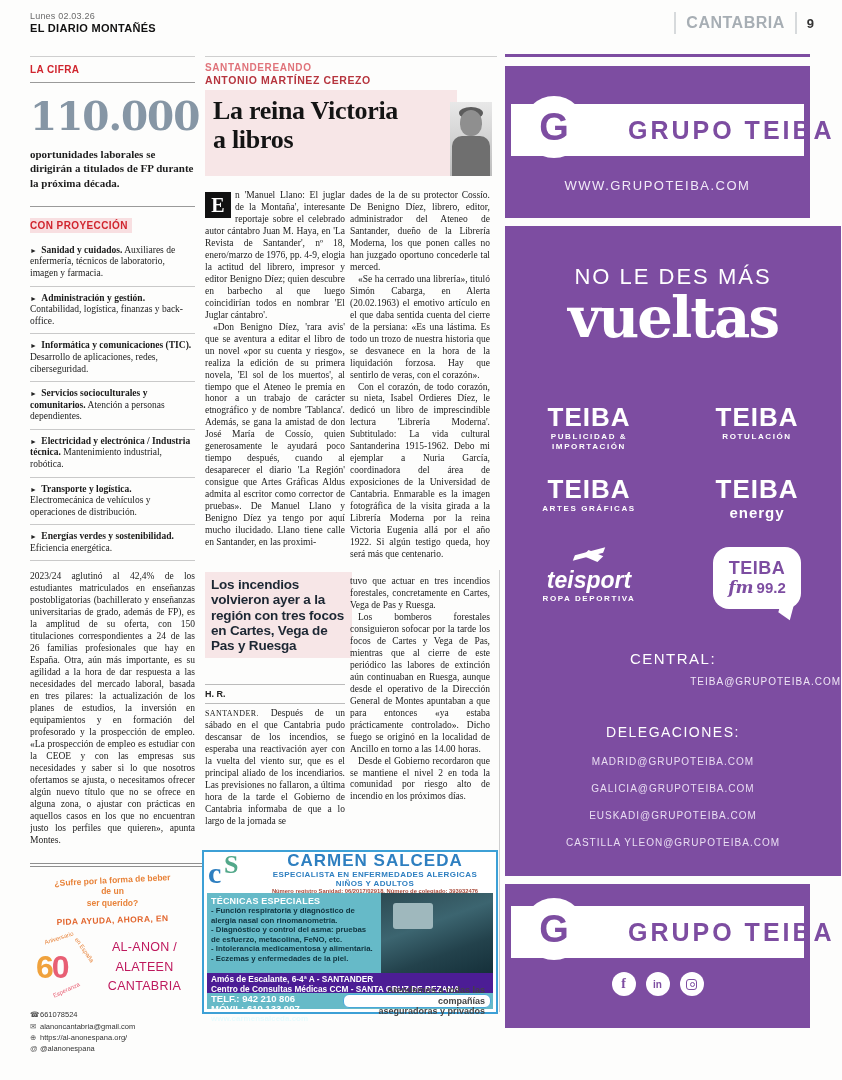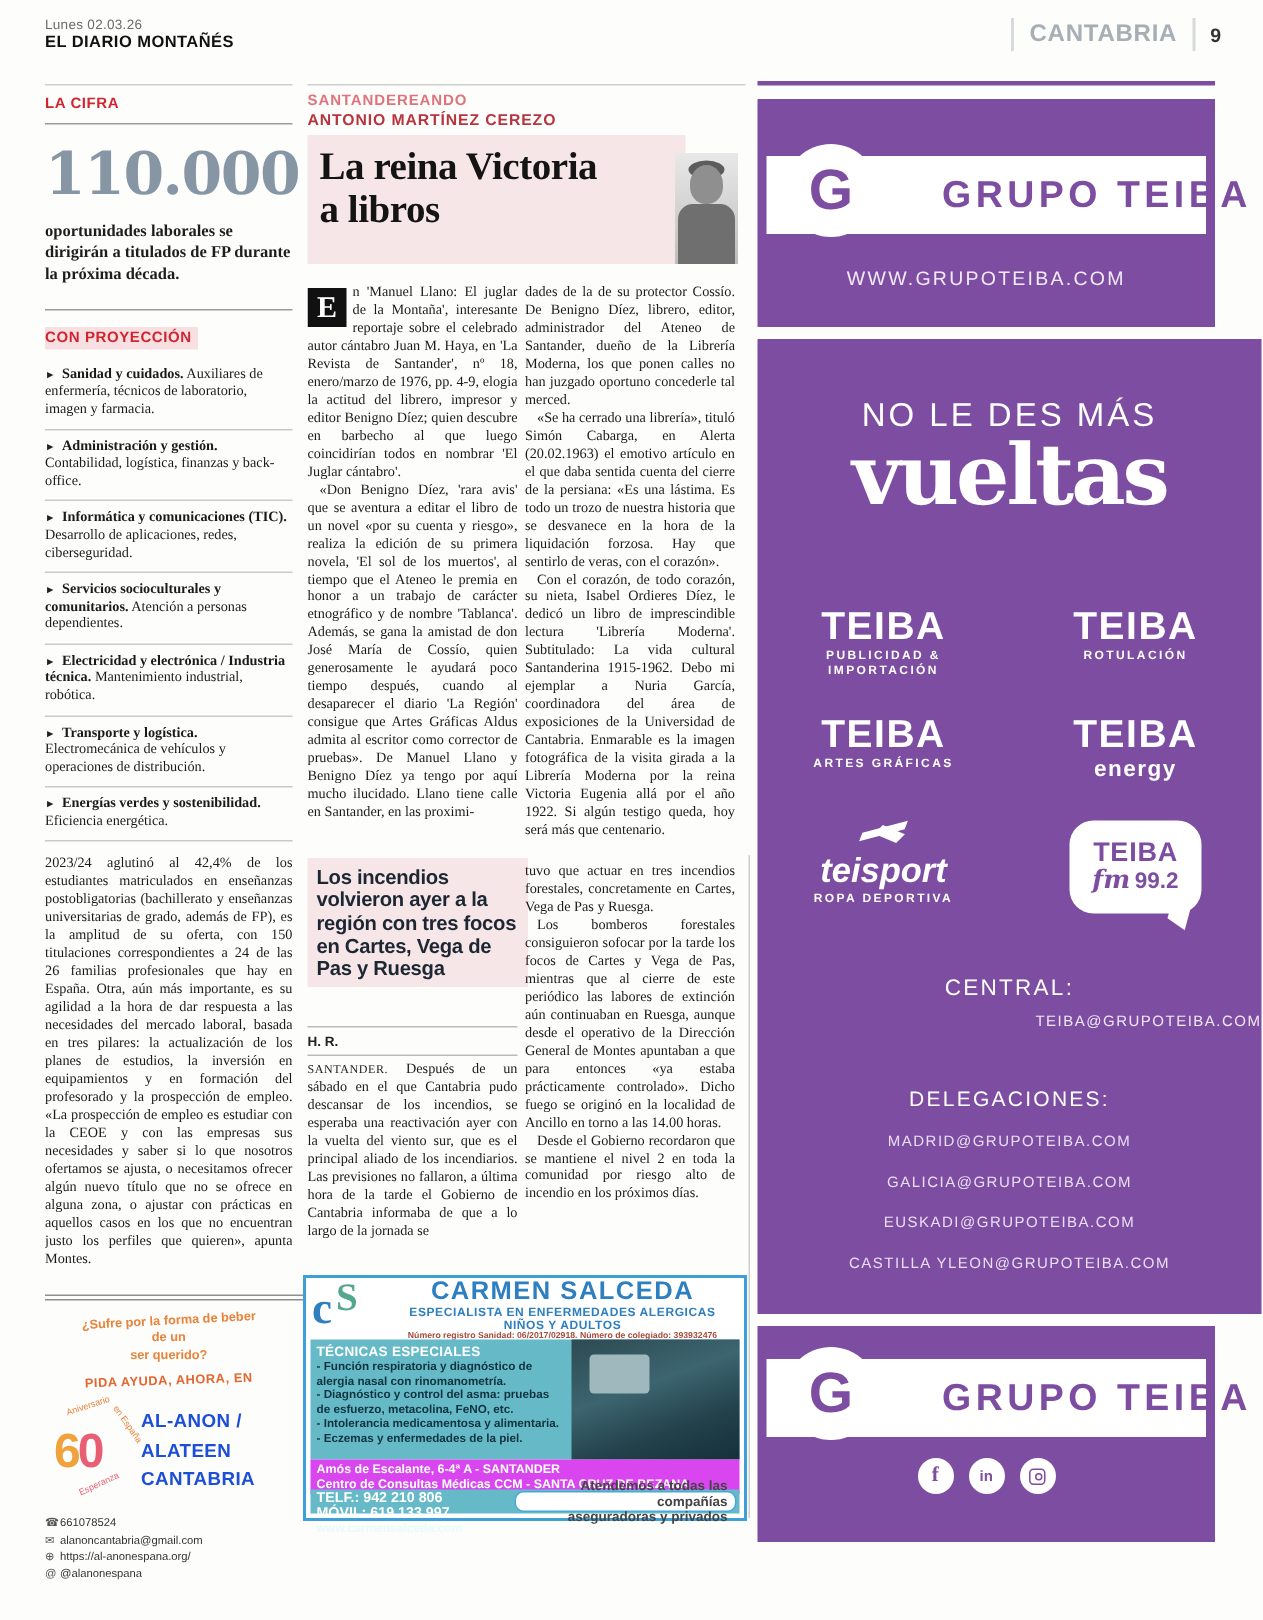--- a/index.html
+++ b/index.html
@@ -110,21 +110,21 @@
   .al-q .l1{display:block;transform:rotate(-3deg)}
   .al-cta{text-align:center;color:#e2662e;font-weight:bold;font-size:8.5px;letter-spacing:.4px;margin-top:6px;transform:rotate(-2deg)}
   .al-mid{display:flex;margin-top:10px;align-items:center}
   .al-badge{position:relative;width:64px;height:64px;flex:0 0 64px}
   .al-60{position:absolute;left:6px;top:14px;font-size:32px;font-weight:bold;letter-spacing:-2px}
   .al-60 .six{color:#f0a23c}
   .al-60 .zero{color:#e85f74}
   .al-arc1{position:absolute;left:14px;top:0;font-size:6px;color:#e8833a;transform:rotate(-18deg);white-space:nowrap}
   .al-arc2{position:absolute;left:40px;top:12px;font-size:6px;color:#e8833a;transform:rotate(55deg);white-space:nowrap}
   .al-arc3{position:absolute;left:22px;top:52px;font-size:6px;color:#e85f74;transform:rotate(-25deg);white-space:nowrap}
-  .al-org{flex:1;text-align:left;color:#1d4ed8;font-weight:bold;font-size:12.5px;line-height:1.55;letter-spacing:.3px}
+  .al-org{flex:1;text-align:center;color:#be185d;font-weight:normal;font-size:12.5px;line-height:1.55;letter-spacing:.3px}
   .al-contacts{margin-top:10px;font-size:7.5px;color:#333;line-height:1.5}
   .al-contacts .ic{display:inline-block;width:10px;color:#555;font-size:7.5px}
 
   
   .salceda{left:202px;top:850px;width:296px;height:164px;border:2px solid #3da0d6;background:#fff}
   .sal-head{position:relative;height:36px}
   .sal-logo{position:absolute;left:4px;top:2px;width:44px;height:32px}
   .sal-c{position:absolute;left:0;top:2px;font-size:30px;font-weight:bold;color:#2e7fc0;font-family:"Liberation Serif",serif}
   .sal-s{position:absolute;left:16px;top:-4px;font-size:26px;font-weight:bold;color:#53a88a;font-family:"Liberation Serif",serif}
   .sal-title{margin-left:50px;text-align:center;color:#2e7fc0}
@@ -132,21 +132,21 @@
   .sal-sub{font-size:8px;font-weight:bold;letter-spacing:.4px;line-height:1.15}
   .sal-reg{font-size:5.8px;color:#a84a3a;font-weight:bold;text-align:center;margin-left:50px}
   .sal-box{position:absolute;left:3px;right:3px;top:41px;height:80px;background:#66bac8;display:flex}
   .sal-list{flex:1;padding:3px 4px;color:#10333e}
   .sal-ltitle{color:#fff;font-weight:bold;font-size:9px;letter-spacing:.2px}
   .sal-item{font-size:7.8px;font-weight:bold;line-height:1.22}
   .sal-item:before{content:"- "}
   .sal-photo{flex:0 0 112px;background:
      linear-gradient(160deg,#2d4a52 0%,#3c6570 40%,#23424c 70%,#15303a 100%)}
   .sal-photo i{display:block;margin:10px 12px 0;width:40px;height:26px;background:#9fb8bd;border-radius:3px}
-  .sal-addr{position:absolute;left:3px;right:3px;top:121px;background:#d946ef;color:#fff;font-weight:bold;
+  .sal-addr{position:absolute;left:3px;right:3px;top:121px;background:#4c1d95;color:#fff;font-weight:bold;
     font-size:8.3px;line-height:1.25;padding:1px 4px}
   .sal-foot{position:absolute;left:3px;right:3px;top:141px;bottom:3px;background:#66bac8;display:flex}
   .sal-tel{flex:1;color:#fff;font-weight:bold;font-size:9.5px;line-height:1.1;padding:1px 4px}
   .sal-web{font-size:8px;color:#e8fbfd;font-weight:bold}
   .sal-note{flex:0 0 148px;background:#fff;border:1px solid #49a8da;border-radius:6px;margin:1px 2px;
     color:#444;font-weight:bold;font-size:9px;line-height:1.15;text-align:right;padding:1px 5px;display:flex;flex-direction:column;justify-content:center}
 </style>
 </head>
 <body>
 

